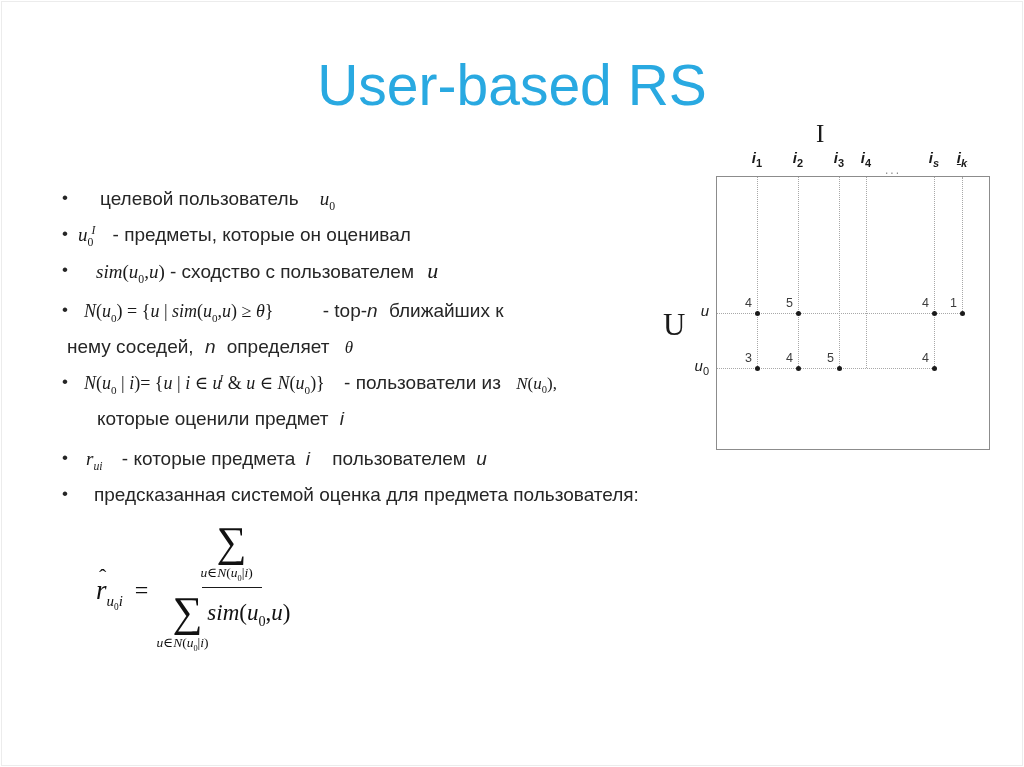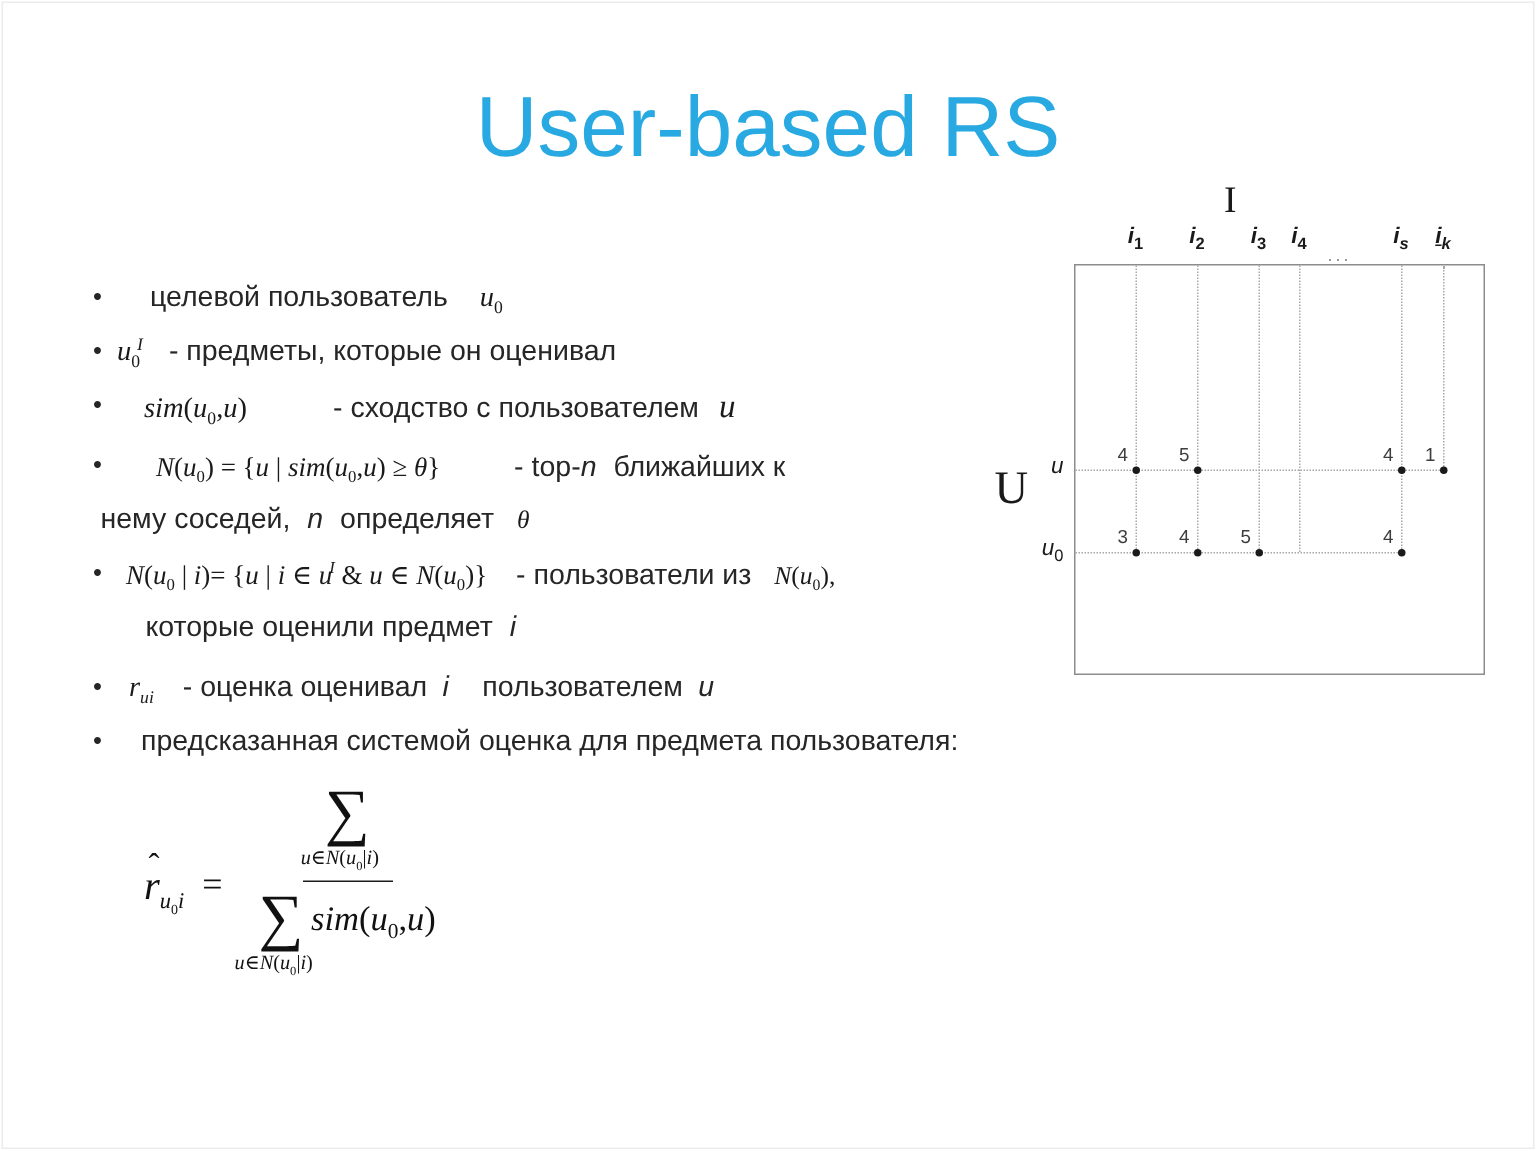--- a/index.html
+++ b/index.html
@@ -73,27 +73,27 @@
 
 <div class="line" style="top:220px">
   <span class="bu">•</span>
   <span class="m" style="margin-left:16px"><i>u</i><sub>0</sub><sup><i>I</i></sup></span>
   <span class="t" style="margin-left:12px">- предметы, которые он оценивал</span>
 </div>
 
 <div class="line" style="top:256px">
   <span class="bu">•</span>
   <span class="m" style="margin-left:34px"><i>sim</i>(<i>u</i><sub>0</sub>,<i>u</i>)</span>
-  <span class="t" style="margin-left:52px">- сходство с пользователем</span>
+  <span class="t" style="">- сходство с пользователем</span>
   <span class="m big" style="margin-left:8px"><i>u</i></span>
 </div>
 
 <div class="line" style="top:296px">
   <span class="bu">•</span>
-  <span class="m small" style="margin-left:42px"><i>N</i>(<i>u</i><sub>0</sub>) = {<i>u</i> | <i>sim</i>(<i>u</i><sub>0</sub>,<i>u</i>) ≥ <i>θ</i>}</span>
+  <span class="m small" style="margin-left:22px"><i>N</i>(<i>u</i><sub>0</sub>) = {<i>u</i> | <i>sim</i>(<i>u</i><sub>0</sub>,<i>u</i>) ≥ <i>θ</i>}</span>
   <span class="t" style="margin-left:44px">- top-</span><span class="t it">n</span>
   <span class="t" style="margin-left:6px">ближайших к</span>
 </div>
 
 <div class="line" style="top:332px">
   <span class="t" style="margin-left:5px">нему соседей,</span>
   <span class="t it" style="margin-left:6px">n</span>
   <span class="t" style="margin-left:6px">определяет</span>
   <span class="m tiny" style="margin-left:10px"><i>θ</i></span>
 </div>
@@ -106,21 +106,21 @@
 </div>
 
 <div class="line" style="top:404px">
   <span class="t" style="margin-left:35px">которые оценили предмет</span>
   <span class="t it" style="margin-left:6px">i</span>
 </div>
 
 <div class="line" style="top:444px">
   <span class="bu">•</span>
   <span class="m" style="margin-left:24px"><i>r</i><sub><i>ui</i></sub></span>
-  <span class="t" style="margin-left:14px">- оценка оценивал</span>
+  <span class="t" style="margin-left:14px">- которые предмета</span>
   <span class="t it" style="margin-left:5px">i</span>
   <span class="t" style="margin-left:17px">пользователем</span>
   <span class="t it" style="margin-left:5px">u</span>
 </div>
 
 <div class="line" style="top:480px">
   <span class="bu">•</span>
   <span class="t" style="margin-left:32px">предсказанная системой оценка для предмета пользователя:</span>
 </div>
 

